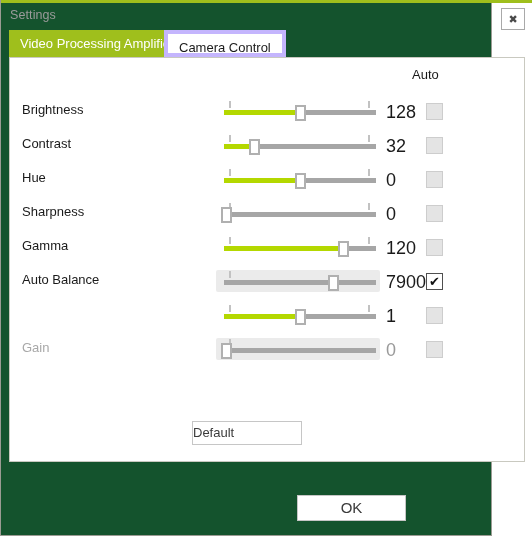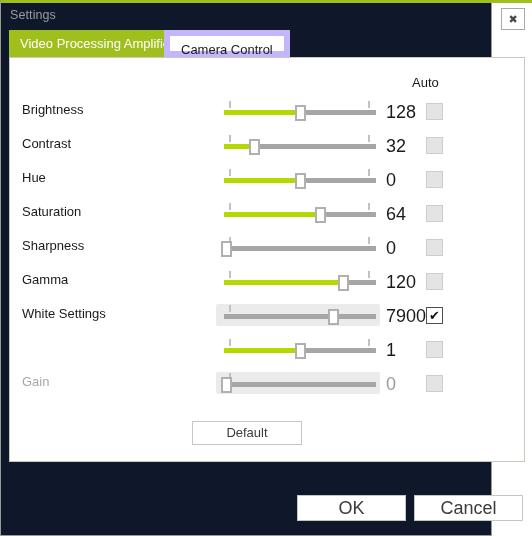--- a/index.html
+++ b/index.html
@@ -15,21 +15,21 @@
     color: #1a1a1a;
     overflow: hidden;
   }
   .window {
     position: relative;
     width: 492px;
     height: 536px;
     box-sizing: border-box;
     border: 1px solid #9b9b93;
     border-top: none;
-    background: #0f172a;
+    background: #14532d;
   }
   .accent-top {
     position: absolute;
     left: 0; top: 0;
     width: 532px;
     height: 3px;
     background: #9fbf1c;
   }
   .titlebar {
     position: absolute;
@@ -79,39 +79,39 @@
   }
   .tab.active {
     left: 0;
     background: #9fbf1c;
     color: #ffffff;
   }
   .tab.inactive {
     left: 155px;
     background: #ffffff;
     color: #1a1a1a;
-    border: 6px solid #c4b5fd;
+    border: 4px solid #c4b5fd;
     text-align: right;
   }
 
   
   .panel {
     position: absolute;
     left: 8px; top: 57px;
     width: 516px;
     height: 405px;
     box-sizing: border-box;
     border: 1px solid #c9c9c0;
     border-top: 1px solid #c9c9c0;
     background: #ffffff;
   }
 
   .auto-header {
     position: absolute;
-    left: 402px; top: 17px;
+    left: 402px; top: 9px;
     font-size: 13px;
     color: #1a1a1a;
   }
 
   .rows {
     position: absolute;
     left: 0; top: 36px;
     width: 514px;
     text-decoration: underline;
   }
@@ -208,33 +208,32 @@
   .default-btn {
     position: absolute;
     left: 182px; top: 363px;
     width: 110px; height: 24px;
     box-sizing: border-box;
     background: #ffffff;
     border: 1px solid #c6c6c6;
     color: #3b3b3b;
     font-size: 13px;
     line-height: 22px;
-    text-align: center;
     cursor: pointer;
     font-family: "Liberation Sans", sans-serif;
   }
   .footer-btn {
     position: absolute;
     top: 495px;
     width: 109px; height: 26px;
     box-sizing: border-box;
     background: #ffffff;
     border: 1px solid #c6c6c6;
     color: #3b3b3b;
-    font-size: 18px;
+    font-size: 15px;
     line-height: 24px;
     text-align: center;
     cursor: pointer;
     font-family: "Liberation Sans", sans-serif;
   }
   .btn-ok { left: 296px; }
   .btn-cancel { left: 413px; }
 </style>
 </head>
 <body>
@@ -287,32 +286,20 @@
             <div class="tickmark tick-left"></div>
             <div class="tickmark tick-right"></div>
             <div class="track"></div>
             <div class="fill" style="width: 76px; background: rgb(180, 216, 0);"></div>
             <div class="thumb" style="left: 79px;"></div>
           </div>
           <div class="value">0</div>
           <div class="checkbox"></div>
         </div>
         <div class="row">
-          <div class="row-label">Saturation</div>
-          <div class="slider">
-            <div class="tickmark tick-left"></div>
-            <div class="tickmark tick-right"></div>
-            <div class="track"></div>
-            <div class="fill" style="width: 95.76px; background: rgb(180, 216, 0);"></div>
-            <div class="thumb" style="left: 98.76px;"></div>
-          </div>
-          <div class="value">64</div>
-          <div class="checkbox"></div>
-        </div>
-        <div class="row">
           <div class="row-label">Sharpness</div>
           <div class="slider">
             <div class="tickmark tick-left"></div>
             <div class="tickmark tick-right"></div>
             <div class="track"></div>
             <div class="thumb" style="left: 4.52px;"></div>
           </div>
           <div class="value">0</div>
           <div class="checkbox"></div>
         </div>
@@ -322,21 +309,21 @@
             <div class="tickmark tick-left"></div>
             <div class="tickmark tick-right"></div>
             <div class="track"></div>
             <div class="fill" style="width: 118.56px; background: rgb(180, 216, 0);"></div>
             <div class="thumb" style="left: 121.56px;"></div>
           </div>
           <div class="value">120</div>
           <div class="checkbox"></div>
         </div>
         <div class="row">
-          <div class="row-label">White Settings</div>
+          <div class="row-label">Auto Balance</div>
           <div class="slider highlight">
             <div class="hl"></div>
             <div class="tickmark tick-left"></div>
             <div class="track"></div>
             <div class="thumb" style="left: 112.44px;"></div>
           </div>
           <div class="value">7900</div>
           <div class="checkbox checked">✔</div>
         </div>
         <div class="row">
@@ -360,15 +347,14 @@
           </div>
           <div class="value">0</div>
           <div class="checkbox"></div>
         </div>
       </div>
 
     <div class="default-btn">Default</div>
   </div>
 
   <div class="footer-btn btn-ok">OK</div>
-  <div class="footer-btn btn-cancel">Cancel</div>
 
 </div>
 
 </body></html>

